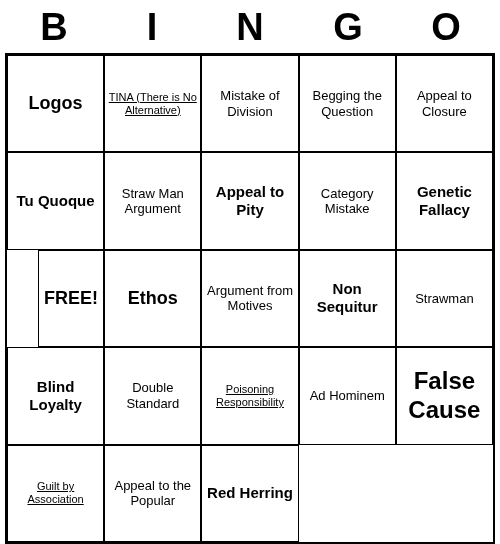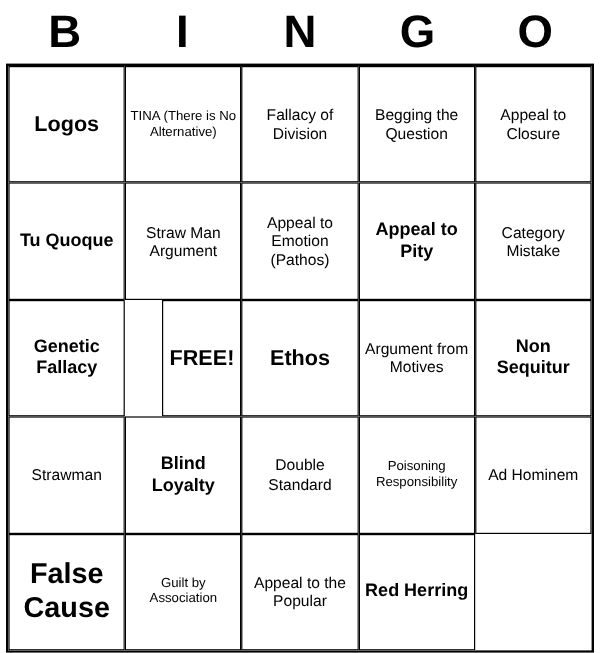--- a/index.html
+++ b/index.html
@@ -56,44 +56,44 @@
     .bingo-cell.large-text {
       font-size: 18px;
       font-weight: bold;
     }
     .bingo-cell.medium-text {
       font-size: 15px;
       font-weight: bold;
     }
     .bingo-cell.small-text {
       font-size: 11px;
+      text-decoration: underline;
     }
   </style>
 </head>
 <body>
 
 <div class="bingo-title">
   <span class="bingo-letter">B</span>
   <span class="bingo-letter">I</span>
   <span class="bingo-letter">N</span>
   <span class="bingo-letter">G</span>
   <span class="bingo-letter">O</span>
 </div>
 
 <div class="bingo-grid">
 
   <div class="bingo-cell large-text">Logos</div>
   <div class="bingo-cell small-text">TINA (There is No Alternative)</div>
-  <div class="bingo-cell">Fallacy of Division</div>
+  <div class="bingo-cell">Mistake of Division</div>
   <div class="bingo-cell">Begging the Question</div>
   <div class="bingo-cell">Appeal to Closure</div>
 
   <div class="bingo-cell medium-text">Tu Quoque</div>
   <div class="bingo-cell">Straw Man Argument</div>
-  <div class="bingo-cell">Appeal to Emotion (Pathos)</div>
   <div class="bingo-cell medium-text">Appeal to Pity</div>
   <div class="bingo-cell">Category Mistake</div>
 
   <div class="bingo-cell medium-text">Genetic Fallacy</div>
   <div class="bingo-cell free">FREE!</div>
   <div class="bingo-cell large-text">Ethos</div>
   <div class="bingo-cell">Argument from Motives</div>
 
   <div class="bingo-cell medium-text">Non Sequitur</div>
   <div class="bingo-cell">Strawman</div>

